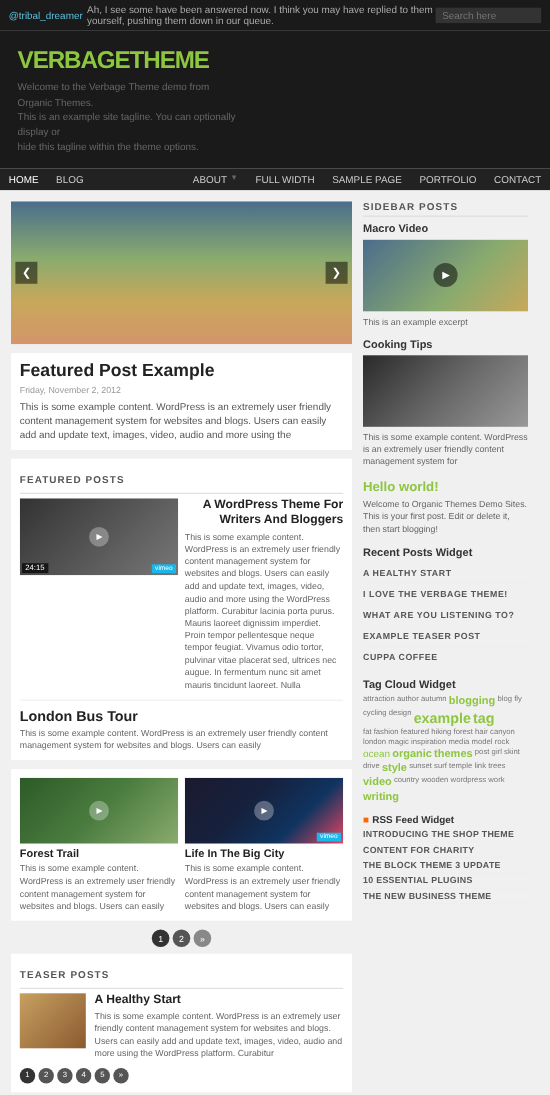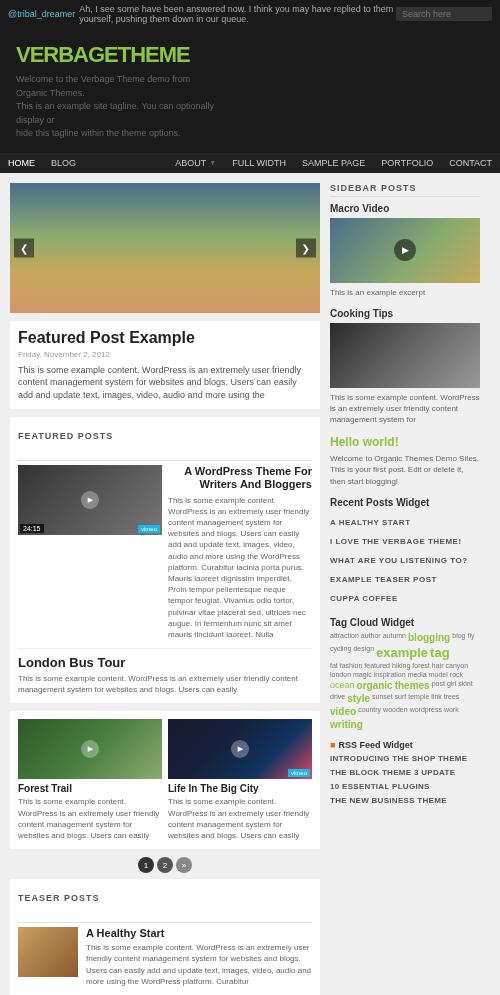--- a/index.html
+++ b/index.html
@@ -36,21 +36,21 @@
     .hero-arrow-left { left: 4px; }
     .hero-arrow-right { right: 4px; }
 
     
     .featured-post { background: #fff; padding: 8px; margin-bottom: 8px; }
     .featured-post h2 { font-size: 16px; font-weight: 900; color: #222; margin-bottom: 3px; }
     .featured-date { color: #999; font-size: 8px; margin-bottom: 5px; }
     .featured-text { font-size: 9px; color: #555; line-height: 1.4; }
 
     
-    .section-label { font-size: 9px; font-weight: 700; color: #555; text-transform: uppercase; letter-spacing: 1px; margin: 6px 0 4px; border-bottom: 1px solid #ddd; padding-bottom: 19px; }
+    .section-label { font-size: 9px; font-weight: 700; color: #555; text-transform: uppercase; letter-spacing: 1px; margin: 6px 0 4px; border-bottom: 1px solid #ddd; padding-bottom: 7px; }
 
     
     .featured-posts { background: #fff; padding: 8px; margin-bottom: 8px; }
     .fp-grid { display: grid; grid-template-columns: 1fr 1fr; gap: 6px; }
     .fp-left { }
     .fp-right { }
     .fp-thumb { width: 100%; height: 70px; background: #555; position: relative; overflow: hidden; margin-bottom: 4px; }
     .fp-thumb-img-dark { width: 100%; height: 70px; background: linear-gradient(135deg, #333 0%, #555 50%, #777 100%); }
     .fp-duration { position: absolute; bottom: 2px; left: 2px; background: rgba(0,0,0,0.7); color: #fff; font-size: 7px; padding: 1px 3px; }
     .fp-vimeo { position: absolute; bottom: 2px; right: 2px; background: #1ab7ea; color: #fff; font-size: 6px; padding: 1px 3px; }
@@ -322,20 +322,21 @@
       </div>
     </div>
 
     <div class="sidebar-section">
       <div class="rss-title">
         <span class="rss-icon">■</span>
         <span>RSS Feed Widget</span>
       </div>
       <ul class="rss-list">
         <li>INTRODUCING THE SHOP THEME</li>
+        <li>CONTENT FOR CHARITY</li>
         <li>THE BLOCK THEME 3 UPDATE</li>
         <li>10 ESSENTIAL PLUGINS</li>
         <li>THE NEW BUSINESS THEME</li>
       </ul>
     </div>
 
   </div>
 </div>
 
 </body></html>

